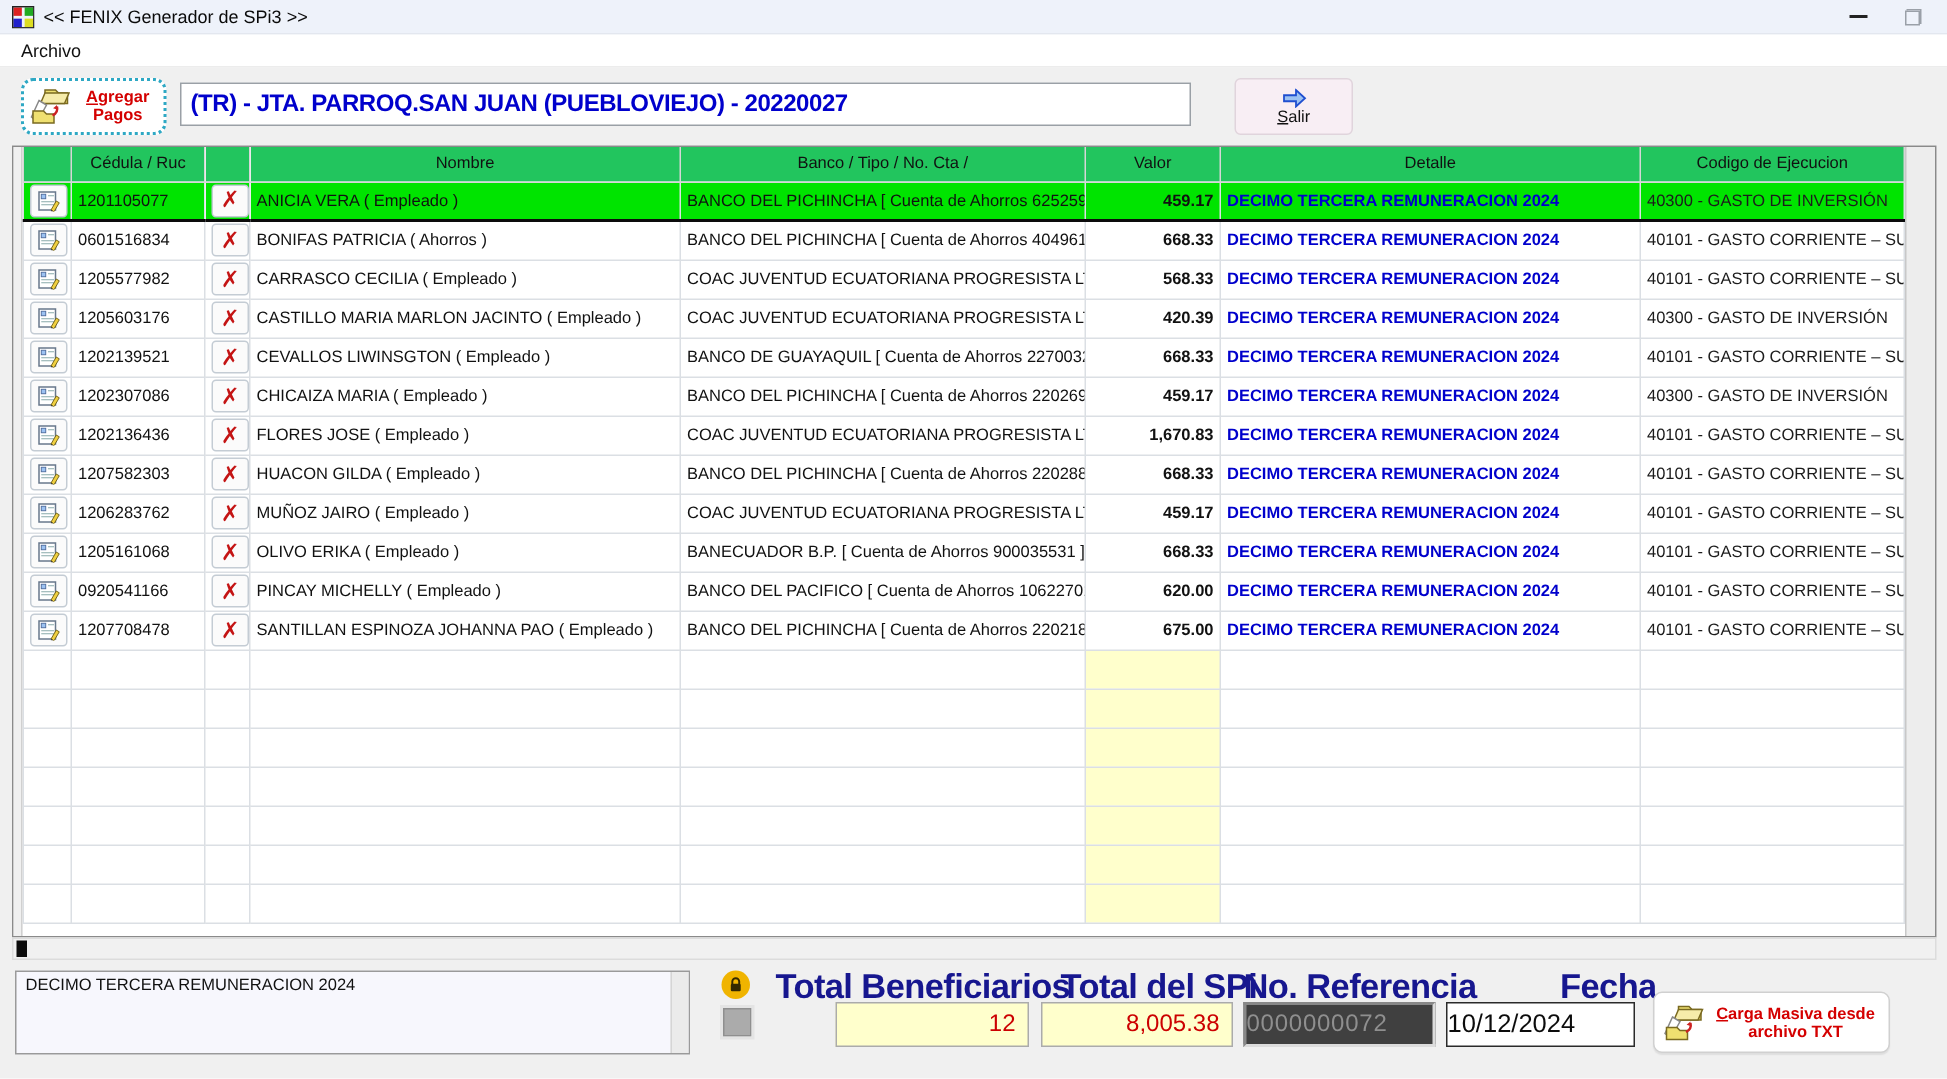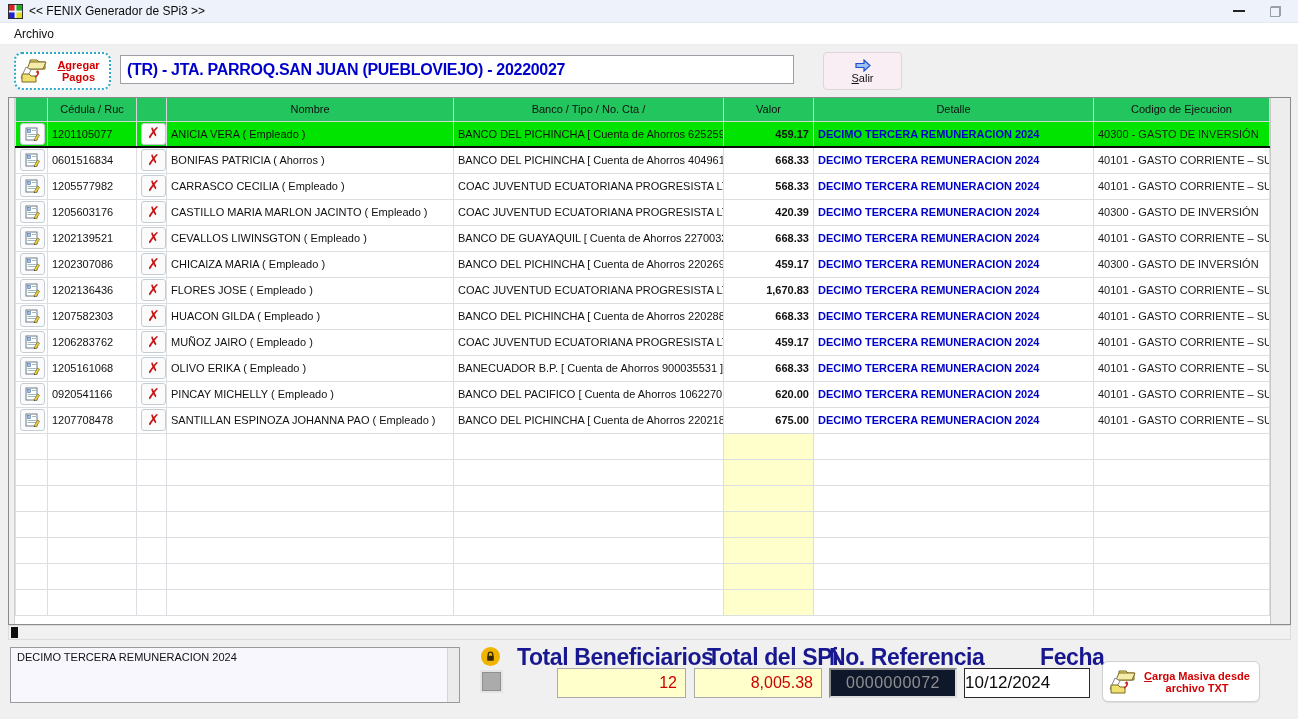--- a/index.html
+++ b/index.html
@@ -107,21 +107,21 @@
     background:#ababab; border:1px solid #8f8f8f; outline:2px solid #e4e4e4; cursor:pointer;
   }
   .f-label {
     position:absolute; font-size:23px; font-weight:600; color:#17178f; letter-spacing:-0.4px; white-space:nowrap;
   }
   .f-field {
     position:absolute; top:668px; height:30px; border:1px solid #ababab;
     font-size:16px; display:flex; align-items:center;
   }
   .fld-yellow { background:#ffffcc; color:#cc0000; justify-content:flex-end; padding-right:8px; }
-  .fld-gray { background:#0f172a; color:#8f8f8f; border:2px inset #dcdcdc; justify-content:center; letter-spacing:0.5px; }
+  .fld-gray { background:#404040; color:#8f8f8f; border:2px inset #dcdcdc; justify-content:flex-start; letter-spacing:0.5px; }
   .fld-date { background:#fff; color:#0c0c0c; border:1px solid #2a2a2a; justify-content:flex-start; font-size:17px; }
   .btn-carga {
     position:absolute; left:1102px; top:661px; width:158px; height:41px;
     background:#fff; border:1px solid #d0d0d0; border-radius:6px;
     display:flex; align-items:center; gap:4px; padding:2px 6px; cursor:pointer;
     box-shadow:0 1px 1px rgba(0,0,0,0.08);
   }
 </style>
 </head>
 <body>

